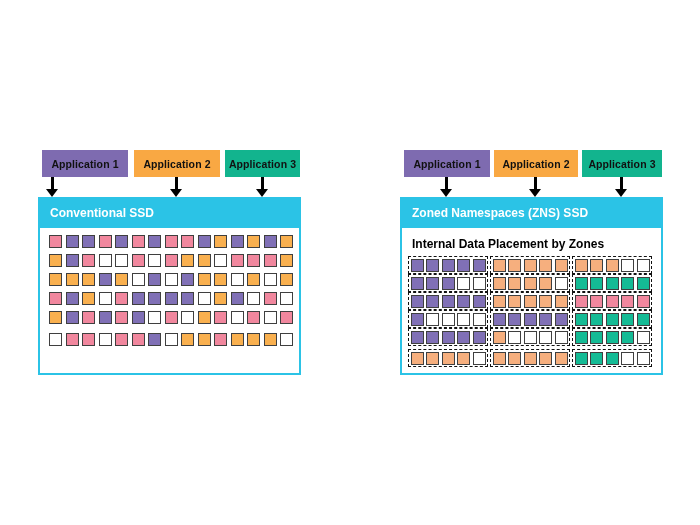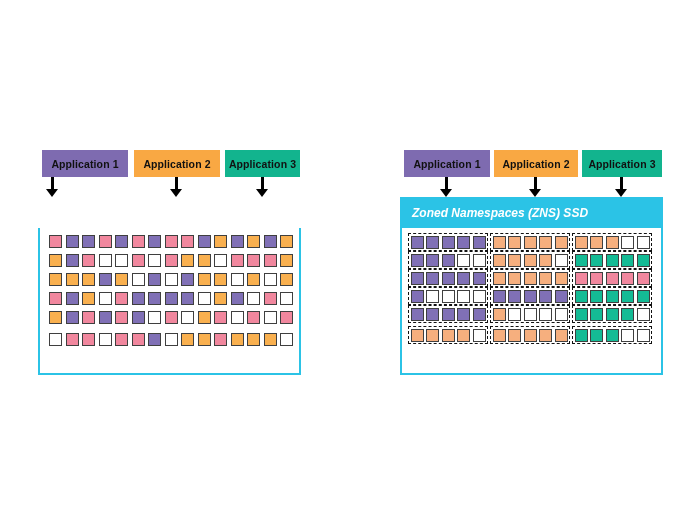--- a/index.html
+++ b/index.html
@@ -62,20 +62,21 @@
   <div class="arrow" id="p0w1">
       <div class="stem"></div>
       <div class="head"></div>
     </div>
   <div class="arrow" id="p0w2">
       <div class="stem"></div>
       <div class="head"></div>
     </div>
 
   <div class="ssd-box" id="p0box">
+    <div class="ssd-header" style="background: rgb(43, 195, 230);">Conventional SSD</div>
     <div class="ssd-body">
       <div class="grid flat">
           <div class="grid-row">
             <div class="cell" style="background: rgb(241, 135, 158);"></div>
             <div class="cell" style="background: rgb(128, 112, 182);"></div>
             <div class="cell" style="background: rgb(128, 112, 182);"></div>
             <div class="cell" style="background: rgb(241, 135, 158);"></div>
             <div class="cell" style="background: rgb(128, 112, 182);"></div>
             <div class="cell" style="background: rgb(241, 135, 158);"></div>
             <div class="cell" style="background: rgb(128, 112, 182);"></div>
@@ -188,22 +189,23 @@
   <div class="arrow" id="p1w1">
       <div class="stem"></div>
       <div class="head"></div>
     </div>
   <div class="arrow" id="p1w2">
       <div class="stem"></div>
       <div class="head"></div>
     </div>
 
   <div class="ssd-box" id="p1box">
-    <div class="ssd-header" style="background: rgb(43, 195, 230); font-style: italic;">Zoned Namespaces (ZNS) SSD</div>
+    <div class="ssd-header" style="background: rgb(43, 195, 230);">Zoned Namespaces (ZNS) SSD</div>
     <div class="ssd-body">
+      <div class="ssd-title">Internal Data Placement by Zones</div>
       <div class="grid zoned">
           <div class="grid-row">
             <div class="zone-box">
               <div class="cell" style="background: rgb(128, 112, 182);"></div>
               <div class="cell" style="background: rgb(128, 112, 182);"></div>
               <div class="cell" style="background: rgb(128, 112, 182);"></div>
               <div class="cell" style="background: rgb(128, 112, 182);"></div>
               <div class="cell" style="background: rgb(128, 112, 182);"></div>
             </div>
             <div class="zone-box">

